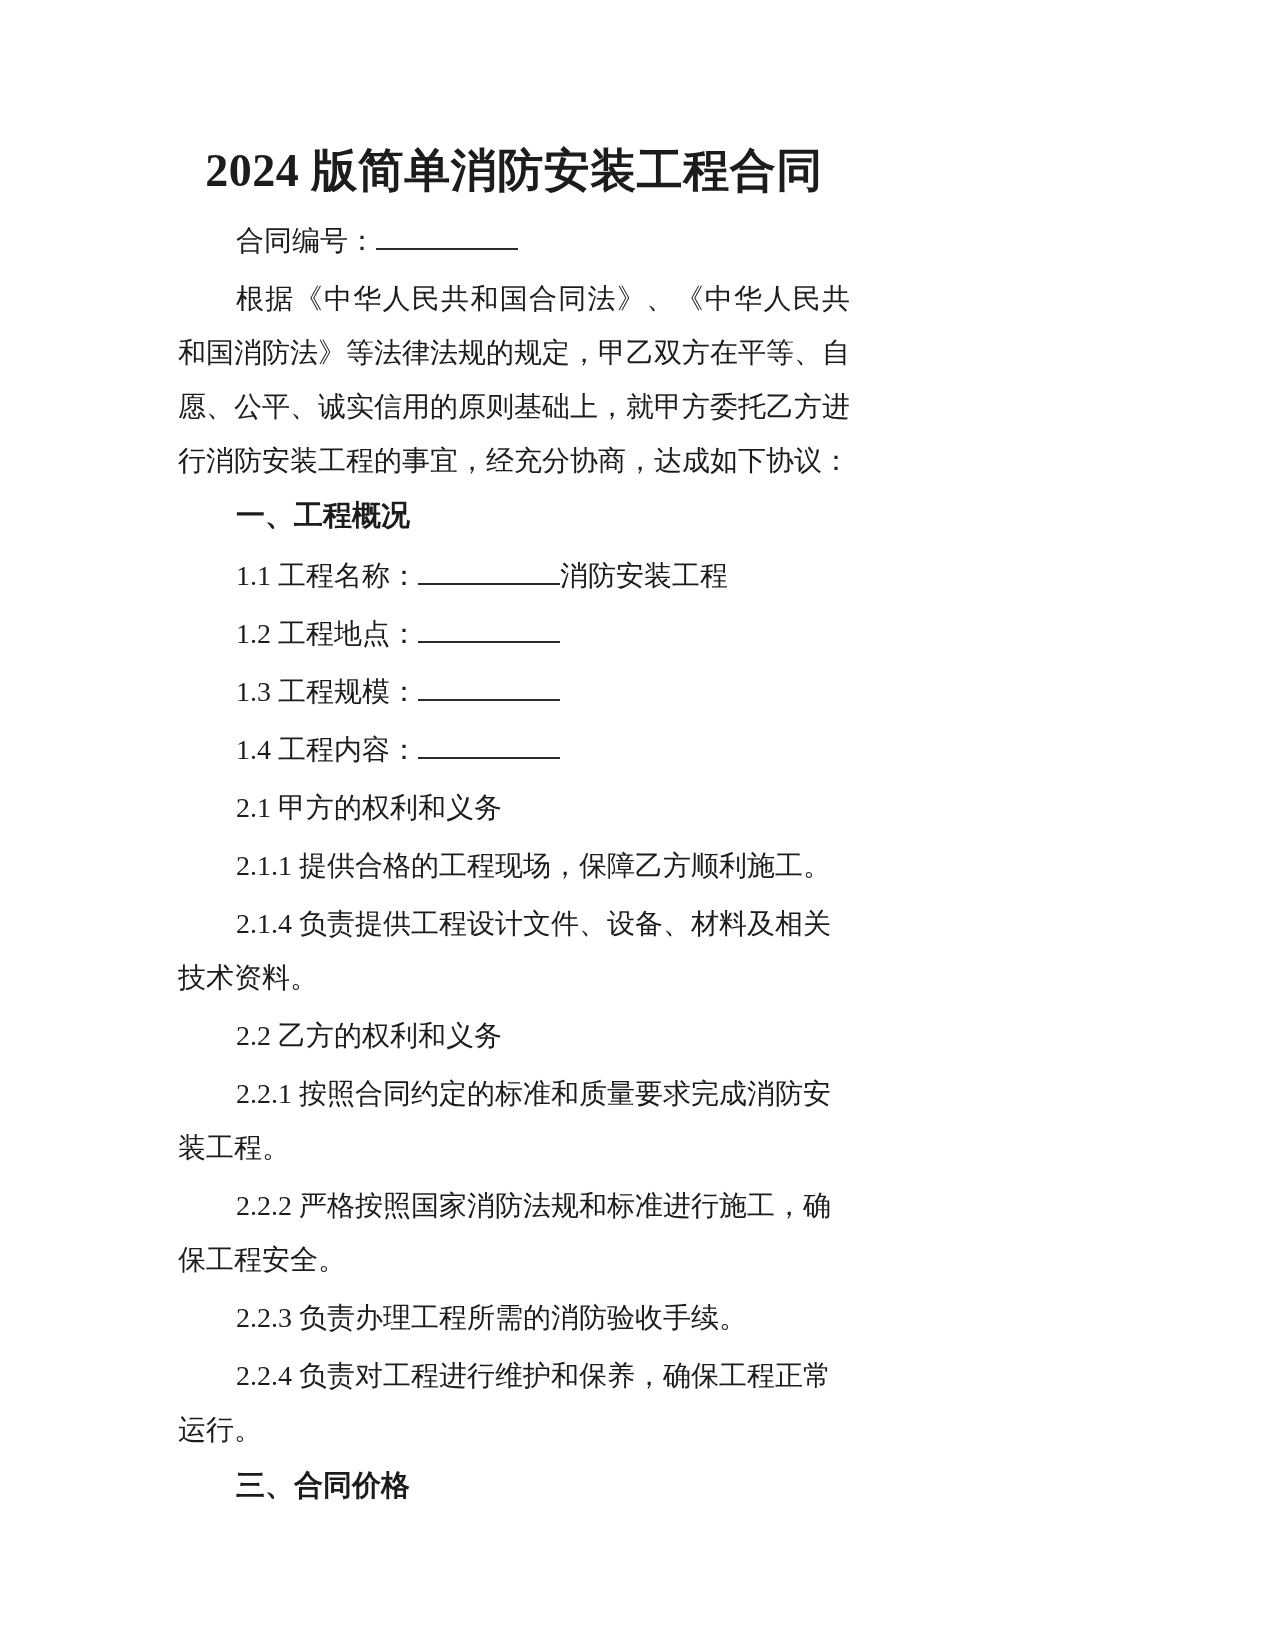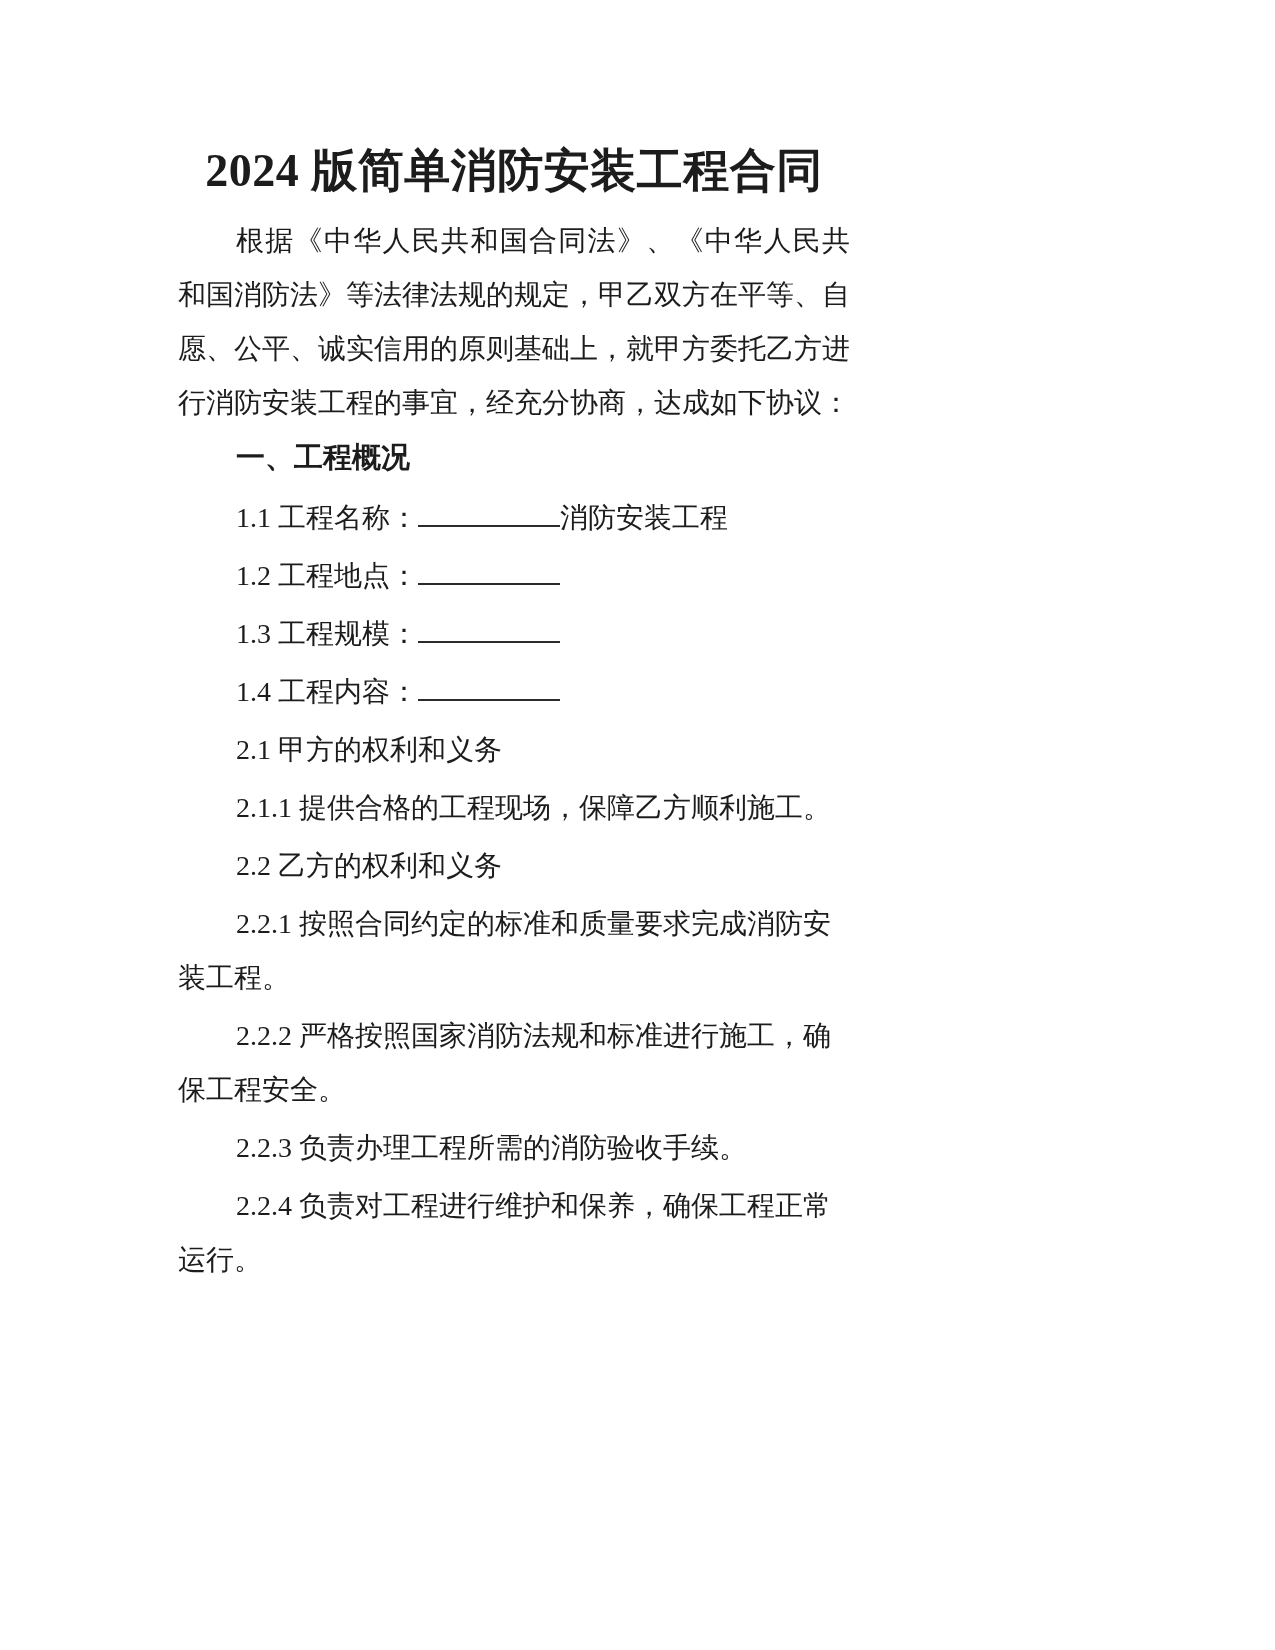--- a/index.html
+++ b/index.html
@@ -56,20 +56,23 @@
     vertical-align: baseline;
   }
 </style>
 </head>
 <body>
 
 <div class="page">
 
   <h1 class="doc-title">2024 版简单消防安装工程合同</h1>
 
+  <p class="doc-line">
+    <span>合同编号：</span><span class="blank-line"></span>
+  </p>
 
   <p class="doc-para">根据《中华人民共和国合同法》、《中华人民共和国消防法》等法律法规的规定，甲乙双方在平等、自愿、公平、诚实信用的原则基础上，就甲方委托乙方进行消防安装工程的事宜，经充分协商，达成如下协议：</p>
 
   <p class="doc-heading">一、工程概况</p>
 
   <p class="doc-line">
     <span>1.1 工程名称：</span><span class="blank-line"></span><span>消防安装工程</span>
   </p>
 
   <p class="doc-line">
@@ -80,20 +83,22 @@
     <span>1.3 工程规模：</span><span class="blank-line"></span>
   </p>
 
   <p class="doc-line">
     <span>1.4 工程内容：</span><span class="blank-line"></span>
   </p>
 
 
   <p class="doc-line">2.1 甲方的权利和义务</p>
   <p class="doc-line">2.1.1 提供合格的工程现场，保障乙方顺利施工。</p>
+  <p class="doc-line">2.1.4 负责提供工程设计文件、设备、材料及相关技术资料。</p>
   <p class="doc-line">2.2 乙方的权利和义务</p>
   <p class="doc-line">2.2.1 按照合同约定的标准和质量要求完成消防安装工程。</p>
   <p class="doc-line">2.2.2 严格按照国家消防法规和标准进行施工，确保工程安全。</p>
   <p class="doc-line">2.2.3 负责办理工程所需的消防验收手续。</p>
   <p class="doc-line">2.2.4 负责对工程进行维护和保养，确保工程正常运行。</p>
 
+  <p class="doc-heading">三、合同价格</p>
 
 </div>
 
 </body></html>

